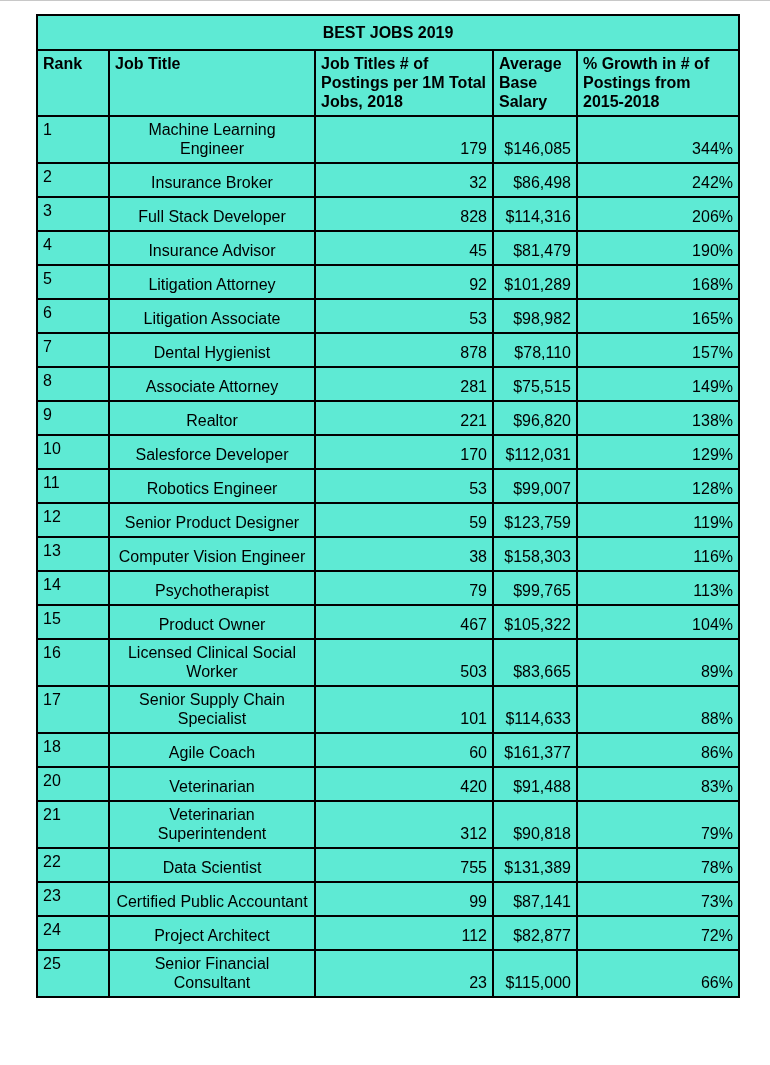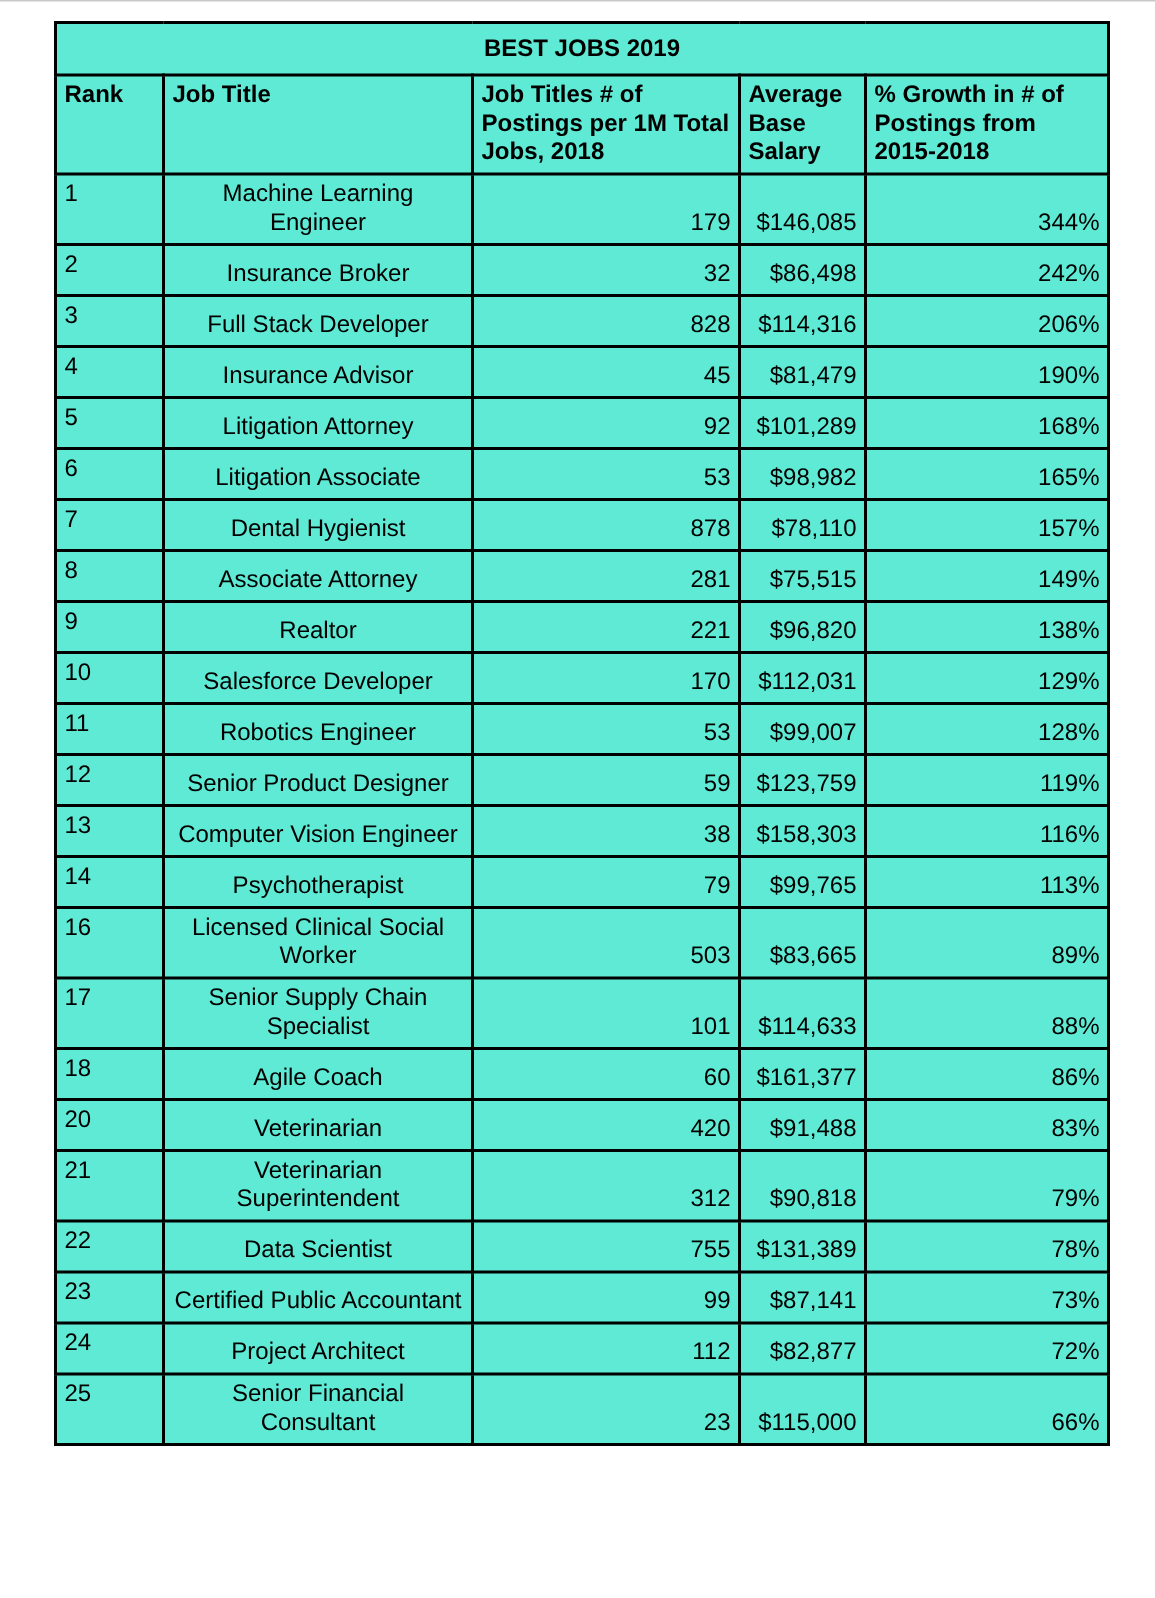--- a/index.html
+++ b/index.html
@@ -183,20 +183,27 @@
     <td class="num">116%</td>
   </tr>
       <tr>
     <td class="rank">14</td>
     <td class="jobtitle">Psychotherapist</td>
     <td class="num">79</td>
     <td class="num">$99,765</td>
     <td class="num">113%</td>
   </tr>
       <tr>
+    <td class="rank">15</td>
+    <td class="jobtitle">Product Owner</td>
+    <td class="num">467</td>
+    <td class="num">$105,322</td>
+    <td class="num">104%</td>
+  </tr>
+      <tr>
     <td class="rank">16</td>
     <td class="jobtitle">Licensed Clinical Social Worker</td>
     <td class="num">503</td>
     <td class="num">$83,665</td>
     <td class="num">89%</td>
   </tr>
       <tr>
     <td class="rank">17</td>
     <td class="jobtitle">Senior Supply Chain Specialist</td>
     <td class="num">101</td>

